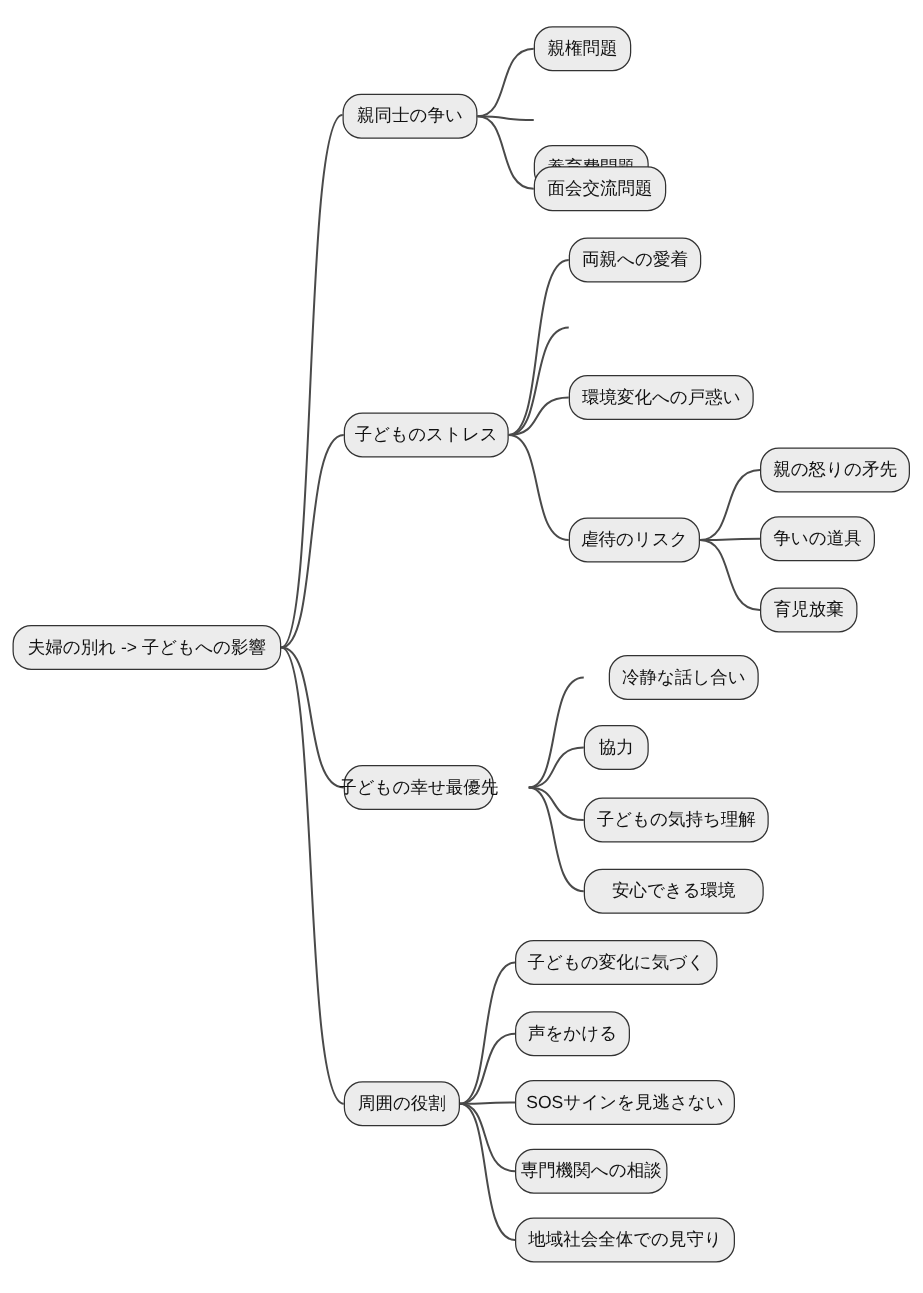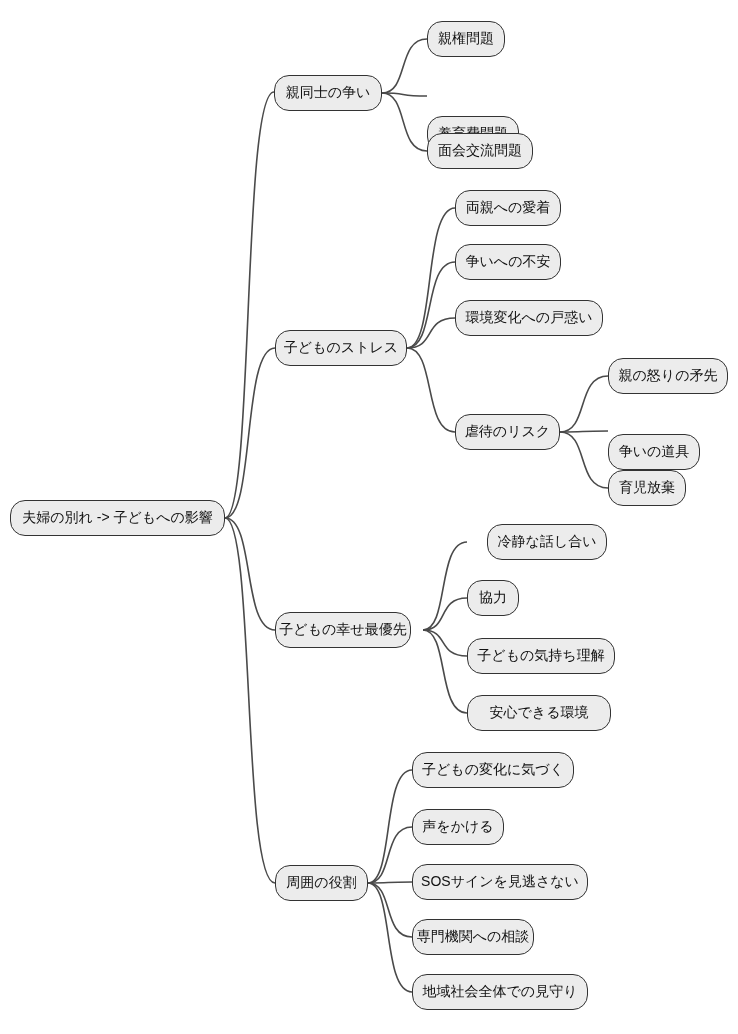--- a/index.html
+++ b/index.html
@@ -64,28 +64,27 @@
 
   <div class="node" style="left:10px; top:500px; width:215px;">夫婦の別れ -&gt; 子どもへの影響</div>
 
   <div class="node" style="left:274px; top:75px; width:108px;text-align:right;">親同士の争い</div>
   <div class="node" style="left:427px; top:21px; width:78px;">親権問題</div>
   <div class="node" style="left:427px; top:78px; width:92px;margin-top:38px;">養育費問題</div>
   <div class="node" style="left:427px; top:133px; width:106px;">面会交流問題</div>
 
   <div class="node" style="left:275px; top:330px; width:132px;">子どものストレス</div>
   <div class="node" style="left:455px; top:190px; width:106px;">両親への愛着</div>
-  <div class="node" style="left:455px; top:244px; width:106px;">争いへの不安</div>
   <div class="node" style="left:455px; top:300px; width:148px;">環境変化への戸惑い</div>
   <div class="node" style="left:455px; top:414px; width:105px;">虐待のリスク</div>
   <div class="node" style="left:608px; top:358px; width:120px;">親の怒りの矛先</div>
-  <div class="node" style="left:608px; top:413px; width:92px;margin-top:21px;">争いの道具</div>
+  <div class="node" style="left:608px; top:413px; width:92px;">争いの道具</div>
   <div class="node" style="left:608px; top:470px; width:78px;">育児放棄</div>
 
-  <div class="node" style="left:275px; top:612px; width:136px;">子どもの幸せ最優先</div>
+  <div class="node" style="left:275px; top:612px; width:120px;">子どもの幸せ最優先</div>
   <div class="node" style="left:467px; top:524px; width:120px;margin-left:20px;">冷静な話し合い</div>
   <div class="node" style="left:467px; top:580px; width:52px;">協力</div>
   <div class="node" style="left:467px; top:638px; width:148px;">子どもの気持ち理解</div>
   <div class="node" style="left:467px; top:695px; width:144px;">安心できる環境</div>
 
   <div class="node" style="left:275px; top:865px; width:93px;">周囲の役割</div>
   <div class="node" style="left:412px; top:752px; width:162px;">子どもの変化に気づく</div>
   <div class="node" style="left:412px; top:809px; width:92px;">声をかける</div>
   <div class="node" style="left:412px; top:864px; width:176px;">SOSサインを見逃さない</div>
   <div class="node" style="left:412px; top:919px; width:122px;">専門機関への相談</div>

